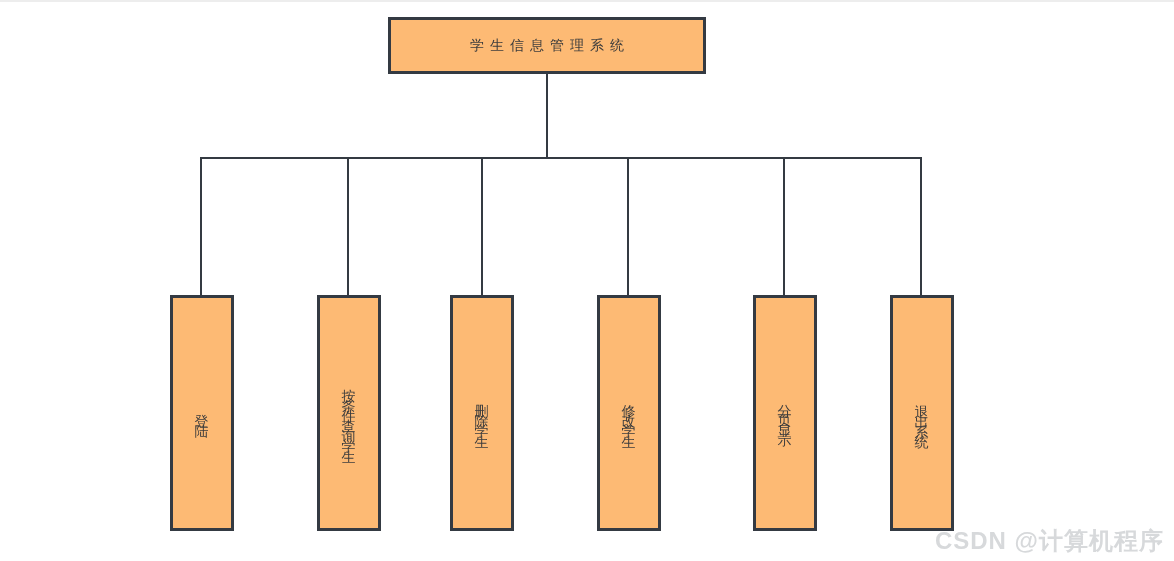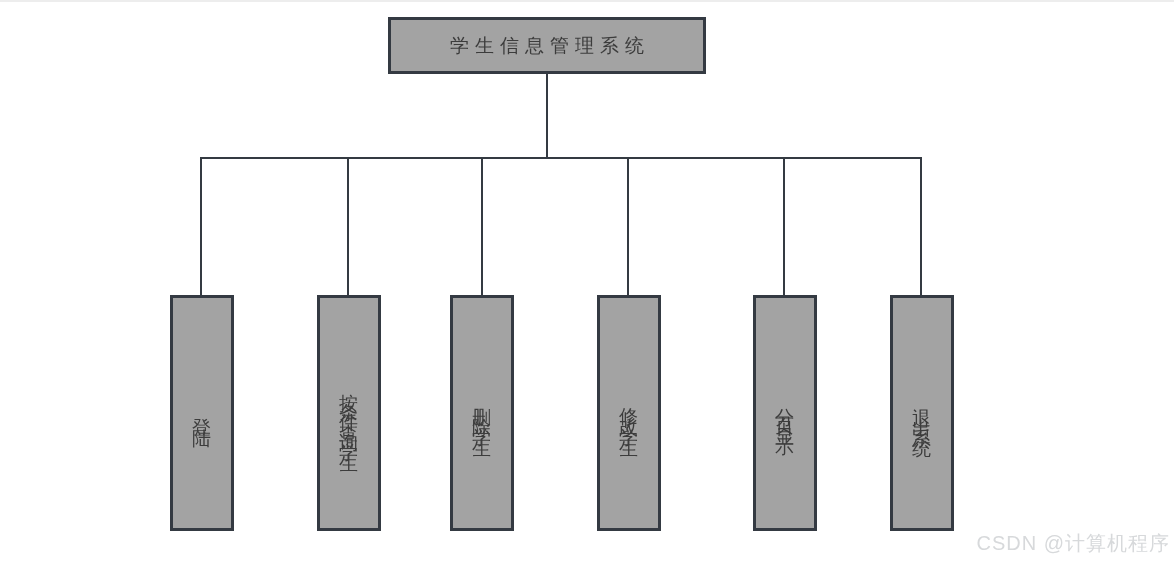--- a/index.html
+++ b/index.html
@@ -13,26 +13,26 @@
     width: 1174px;
     height: 561px;
     background: #ffffff;
     overflow: hidden;
     border-top: 2px solid #ededed;
   }
   .node {
     position: absolute;
     box-sizing: border-box;
     border: 3px solid #343a42;
-    background: #a3a3a3;
+    background: #fdba74;
     display: flex;
     align-items: center;
     justify-content: center;
     color: #3c3c3c;
-    font-size: 19px;
+    font-size: 14px;
   }
   .node.root {
     left: 388px;
     top: 15px;
     width: 318px;
     height: 57px;
     letter-spacing: 6px;
     text-indent: 6px; 
     white-space: nowrap;
   }
@@ -61,26 +61,27 @@
   .drop.d4 { left: 783px; }
   .drop.d5 { left: 920px; }
   .child.c0 { left: 170px; }
   .child.c1 { left: 317px; }
   .child.c2 { left: 450px; }
   .child.c3 { left: 597px; }
   .child.c4 { left: 753px; }
   .child.c5 { left: 890px; }
   .watermark {
     position: absolute;
-    right: 4px;
+    right: 10px;
     bottom: 6px;
-    font-size: 20px;
+    font-size: 24px;
     color: #d7d9db;
     letter-spacing: 1px;
     white-space: nowrap;
+    font-weight: bold;
   }
 </style>
 </head>
 <body>
 
 <div class="canvas">
 
   <div class="node root">
     <span>学生信息管理系统</span>
   </div>

